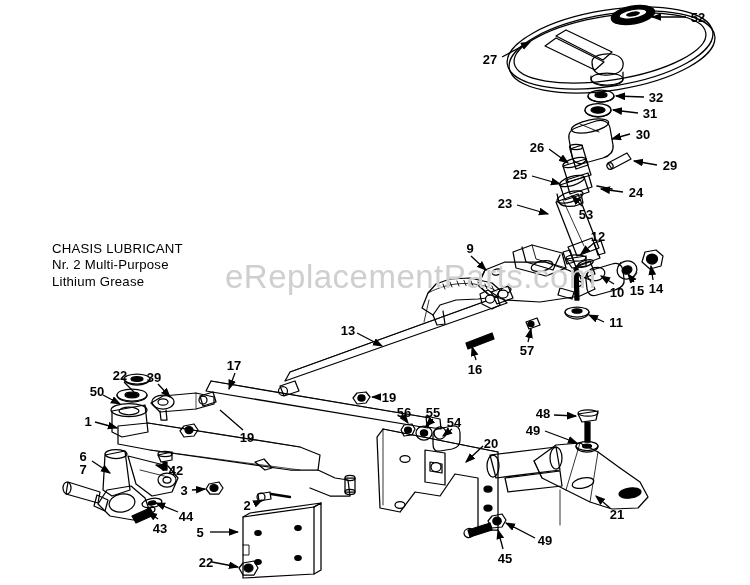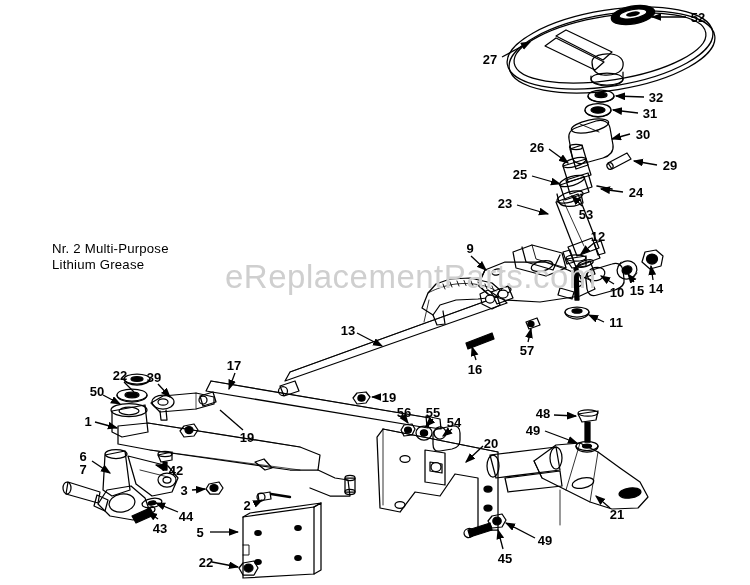--- a/index.html
+++ b/index.html
@@ -441,20 +441,21 @@
     <defs>
       <marker id="ah" markerWidth="8" markerHeight="8" refX="7" refY="3" orient="auto">
         <path d="M0,0 L8,3 L0,6 Z" fill="#000"></path>
       </marker>
     </defs>
   </svg>
 
   <div class="watermark">eReplacementParts.com</div>
 
   <div class="note-block">
+    <span class="nl">CHASIS LUBRICANT</span>
     <span class="nl">Nr. 2 Multi-Purpose</span>
     <span class="nl">Lithium Grease</span>
   </div>
 
   <div id="callout-layer">
       <div class="callout" style="left: 698px; top: 17px;">52</div>
       <div class="callout" style="left: 490px; top: 59px;">27</div>
       <div class="callout" style="left: 656px; top: 97px;">32</div>
       <div class="callout" style="left: 650px; top: 113px;">31</div>
       <div class="callout" style="left: 643px; top: 134px;">30</div>

